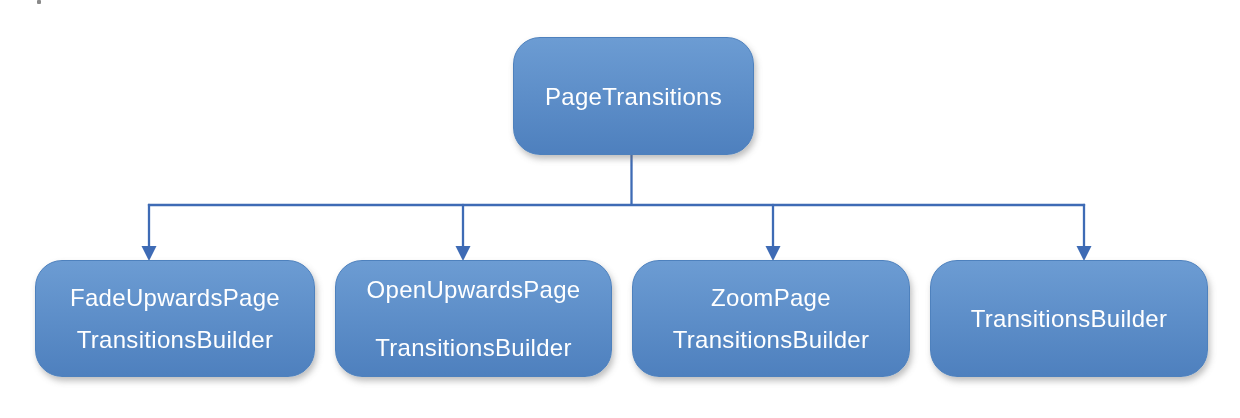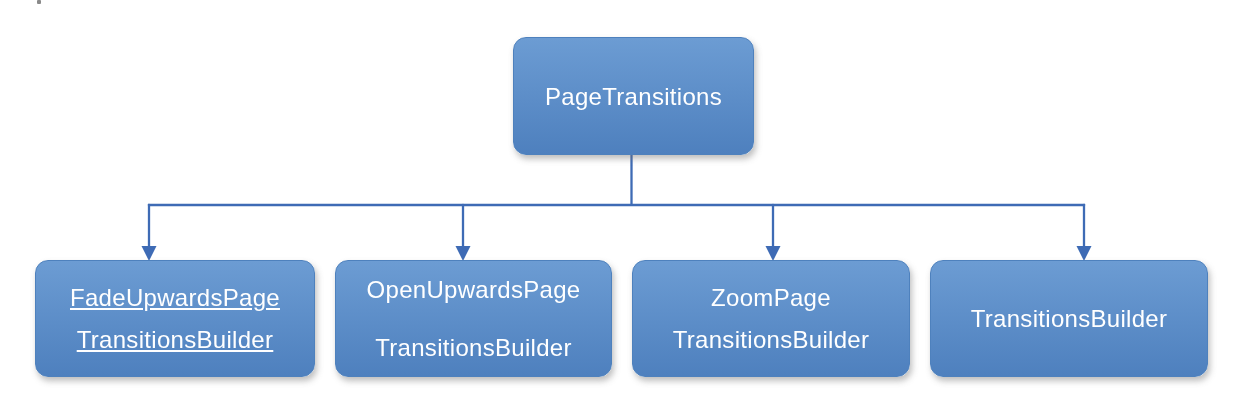--- a/index.html
+++ b/index.html
@@ -34,21 +34,21 @@
   .connectors line {
     stroke: var(--connector, #3e6bb5);
     stroke-width: 2.3;
   }
   .connectors polygon {
     fill: var(--connector, #3e6bb5);
   }
   .node {
     position: absolute;
     box-sizing: border-box;
-    border-radius: 13px;
+    border-radius: 27px;
     background: linear-gradient(180deg, var(--box-gradient-top, #6c9cd3) 0%, var(--box-gradient-bottom, #4e80be) 100%);
     border: 1px solid var(--box-border, #4e81bd);
     box-shadow: 2px 4px 6px rgba(110, 110, 110, 0.45);
     display: flex;
     flex-direction: column;
     align-items: center;
     justify-content: center;
     text-align: left;
     color: var(--text, #ffffff);
     letter-spacing: 0.3px;
@@ -60,21 +60,21 @@
     height: 118px;
     font-size: 24px;
     line-height: 39px;
   }
   .node-child {
     top: 260px;
     height: 117px;
     font-size: 24px;
     line-height: 42px;
   }
-  .node-child1 { left: 35px;  width: 280px; text-decoration: underline; }
+  .node-child1 { left: 35px;  width: 280px; }
   .node-child2 { left: 335px; width: 277px; gap: 16px; }
   .node-child3 { left: 632px; width: 278px; }
   .node-child4 { left: 930px; width: 278px; }
   .node-line {
     display: block;
   }
 </style>
 </head>
 <body>
 

